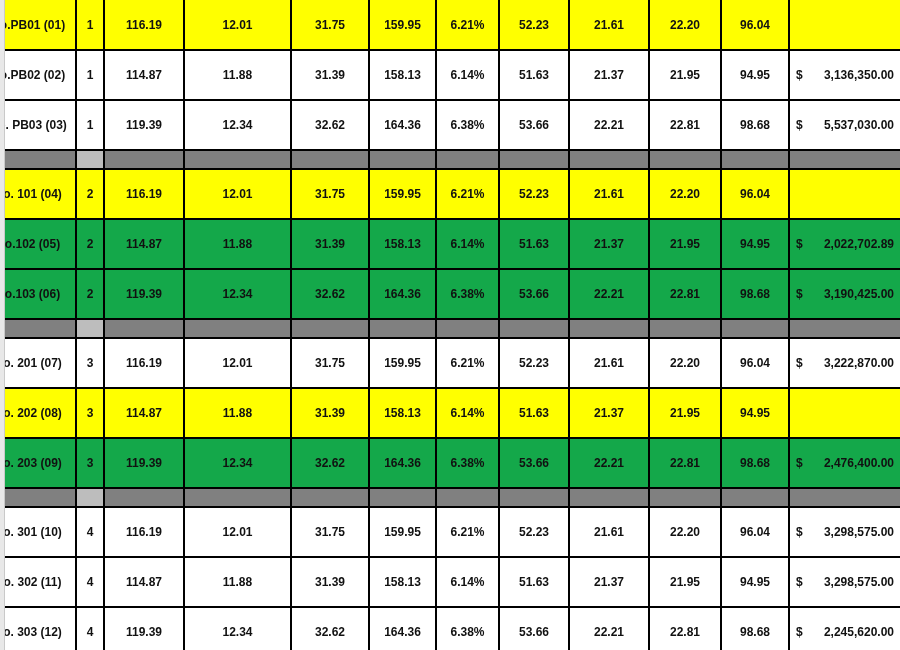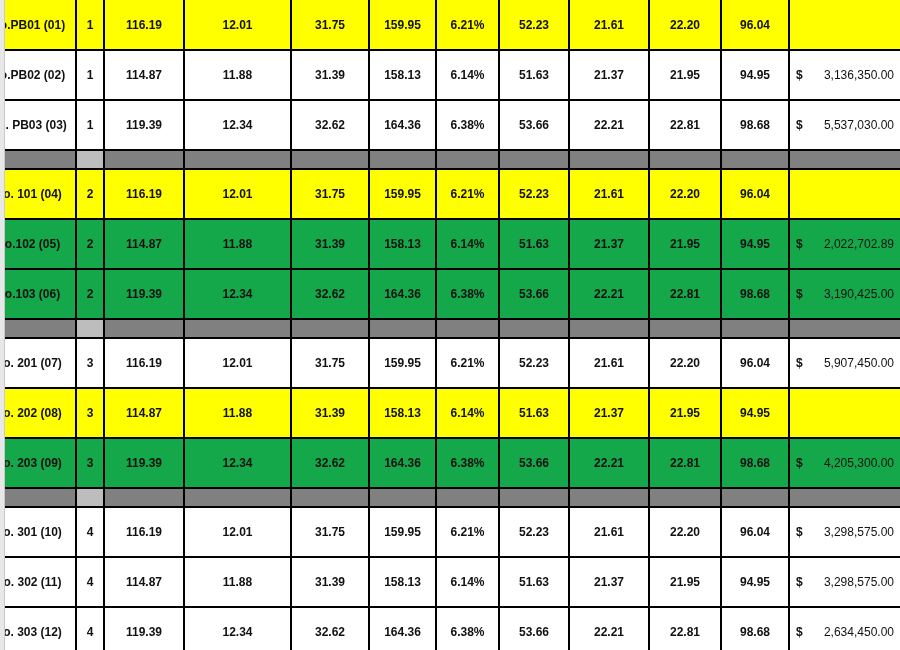--- a/index.html
+++ b/index.html
@@ -88,21 +88,21 @@
   td.amount {
     padding: 0 6px;
   }
   td.amount .money {
     display: flex;
     justify-content: space-between;
     align-items: center;
     width: 100%;
   }
   td.amount .sym { font-weight: bold; }
-  td.amount .num { font-weight: normal; }
+  td.amount .num { font-weight: bold; }
   td.amount.blank .money { visibility: hidden; }
 
   
   tr.r-white td { background: #ffffff; }
   tr.r-yellow td { background: #ffff00; }
   tr.r-green  td { background: #14a84a; }
 
   
   tr.spacer td {
     height: 19px;
@@ -303,21 +303,21 @@
           <td>31.75</td>
           <td>159.95</td>
           <td>6.21%</td>
           <td>52.23</td>
           <td>21.61</td>
           <td>22.20</td>
           <td>96.04</td>
           <td class="amount">
             <span class="money">
               <span class="sym">$</span>
-              <span class="num">5,907,450.00</span>
+              <span class="num">3,222,870.00</span>
             </span>
           </td>
         </tr>
         <tr class="r-yellow">
           <td class="label">
             <span class="lbl">to. 202 (08)</span>
           </td>
           <td>3</td>
           <td>114.87</td>
           <td>11.88</td>
@@ -345,21 +345,21 @@
           <td>32.62</td>
           <td>164.36</td>
           <td>6.38%</td>
           <td>53.66</td>
           <td>22.21</td>
           <td>22.81</td>
           <td>98.68</td>
           <td class="amount">
             <span class="money">
               <span class="sym">$</span>
-              <span class="num">4,205,300.00</span>
+              <span class="num">2,476,400.00</span>
             </span>
           </td>
         </tr>
         <tr class="spacer">
           <td></td>
           <td class="sp-light"></td>
           <td></td>
           <td></td>
           <td></td>
           <td></td>
@@ -422,19 +422,19 @@
           <td>32.62</td>
           <td>164.36</td>
           <td>6.38%</td>
           <td>53.66</td>
           <td>22.21</td>
           <td>22.81</td>
           <td>98.68</td>
           <td class="amount">
             <span class="money">
               <span class="sym">$</span>
-              <span class="num">2,634,450.00</span>
+              <span class="num">2,245,620.00</span>
             </span>
           </td>
         </tr>
       </tbody>
   </table>
 </div>
 
 </body></html>

